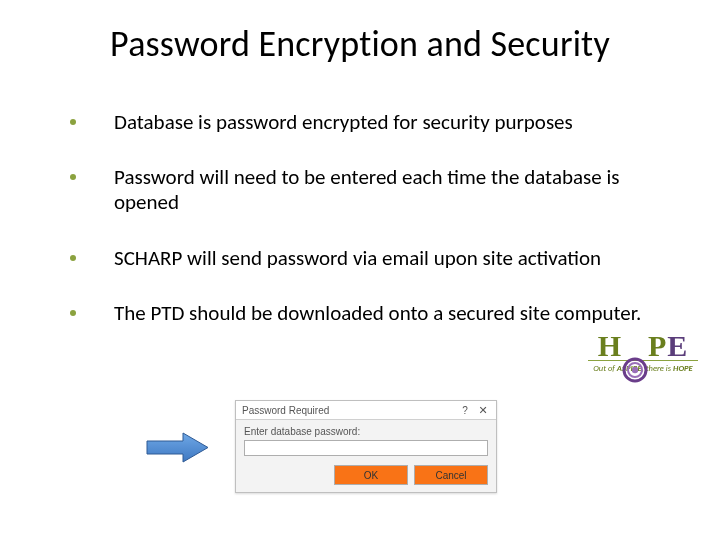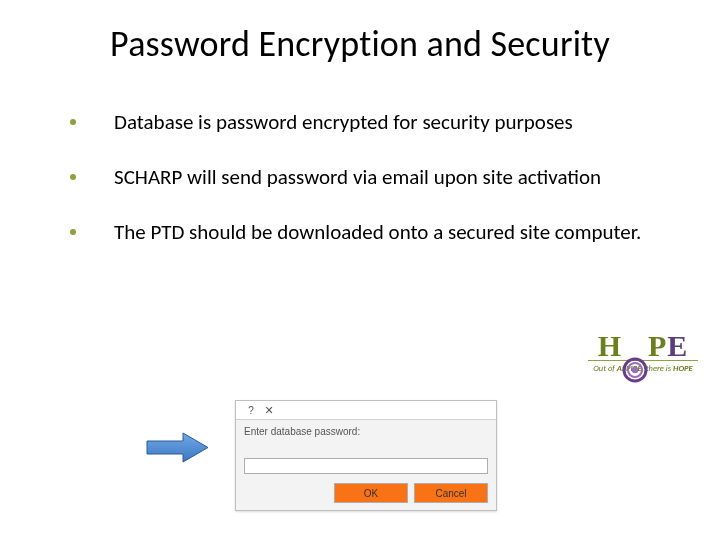--- a/index.html
+++ b/index.html
@@ -87,21 +87,21 @@
     width: 18px;
     height: 14px;
     display: flex;
     align-items: center;
     justify-content: center;
     color: #555;
     font-size: 10px;
   }
   .dlg-ctl.close { font-size: 11px; }
   .dlg-body { padding: 6px 8px 4px 8px; background: #f3f3f3; }
-  .dlg-label { font-size: 10px; color: #555; margin-bottom: 21px; }
+  .dlg-label { font-size: 10px; color: #555; margin-bottom: 3px; }
   .dlg-input {
     width: 100%;
     height: 16px;
     box-sizing: border-box;
     border: 1px solid #aeaeae;
     background: #fff;
   }
   .dlg-buttons {
     display: flex;
     justify-content: flex-end;
@@ -166,20 +166,24 @@
 <body>
 
 <div class="slide">
 
   <div class="title">Password Encryption and Security</div>
 
   <div class="bullets">
     <div class="bullet">
       <div class="dot"></div>
       <div class="btext">Database is password encrypted for security purposes</div>
+    </div>
+    <div class="bullet">
+      <div class="dot"></div>
+      <div class="btext">Password will need to be entered each time the database is opened</div>
     </div>
     <div class="bullet">
       <div class="dot"></div>
       <div class="btext">SCHARP will send password via email upon site activation</div>
     </div>
     <div class="bullet">
       <div class="dot"></div>
       <div class="btext">The PTD should be downloaded onto a secured site computer.</div>
     </div>
   </div>
@@ -191,20 +195,21 @@
           <stop offset="0" stop-color="#6fa8e6"></stop>
           <stop offset="1" stop-color="#3e78c2"></stop>
         </linearGradient>
       </defs>
       <path d="M2 11 H38 V3 L63 17.5 L38 32 V24 H2 Z" fill="url(#ag)" stroke="#2f5a94" stroke-width="1"></path>
     </svg>
   </div>
 
   <div class="dialog">
     <div class="dlg-titlebar">
+      <div class="dlg-title">Password Required</div>
       <div class="dlg-ctl">?</div>
       <div class="dlg-ctl close">✕</div>
     </div>
     <div class="dlg-body">
       <div class="dlg-label">Enter database password:</div>
       <div class="dlg-input"></div>
     </div>
     <div class="dlg-buttons">
       <div class="dlg-btn">OK</div>
       <div class="dlg-btn">Cancel</div>

